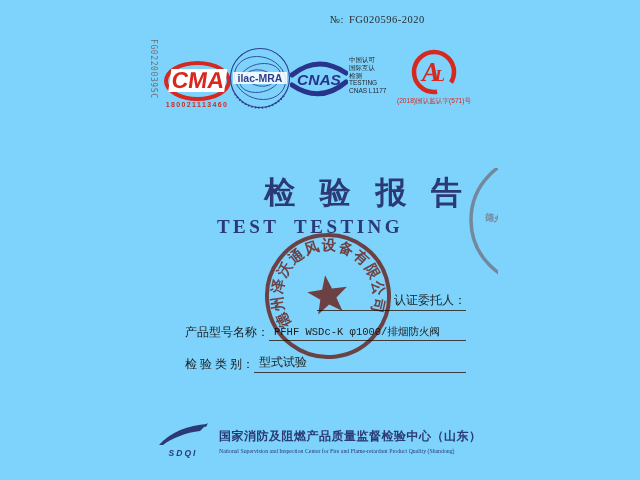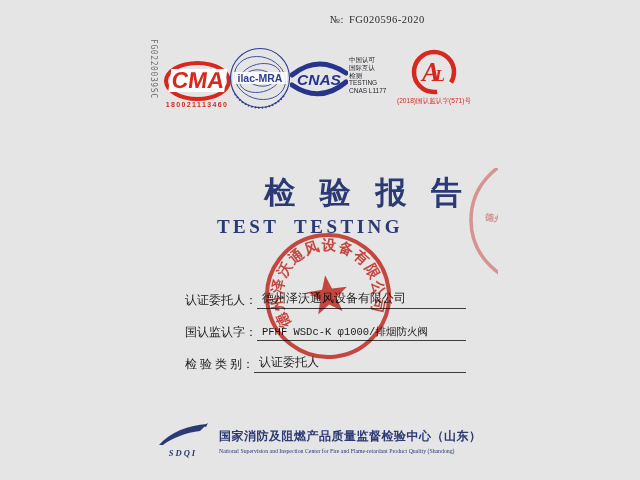--- a/index.html
+++ b/index.html
@@ -1,21 +1,21 @@
 <!DOCTYPE html>
 <html><head>
 <meta charset="utf-8">
 <style>
   html,body{margin:0;padding:0;}
   body{
     width:640px;height:480px;background:#ffffff;overflow:hidden;
     font-family:"Liberation Serif", serif;
     position:relative;
   }
-  .page{position:absolute;inset:0;background:#e5e5e5;}
+  .page{position:absolute;inset:0;background:#7dd3fc;}
 
   
   .report-no{
     position:absolute;left:330px;top:14px;
     font-size:10.5px;color:#2b2b2b;letter-spacing:.5px;
     font-family:"Liberation Serif", serif;
   }
   .report-no .num{margin-left:5px;}
 
   
@@ -72,40 +72,40 @@
   
   .form-row{
     position:absolute;left:185px;width:281px;height:17px;
     display:flex;align-items:flex-end;
     font-size:12px;color:#1c1c1c;white-space:nowrap;
   }
   .form-row .lbl{flex:none;}
   .form-row .line{
     flex:1;border-bottom:1px solid #3c3c3c;padding:0 0 1px 5px;overflow:hidden;
   }
-  .row-0{top:292px;}
+  .row-0{top:292px;flex-direction:column;}
   .row-1{top:324px;}
   .row-1 .line{font-family:"Liberation Mono", monospace;font-size:10.5px;}
   .row-2{top:356px;justify-content:flex-end;}
 
   
   .company-seal{
     position:absolute;left:258px;top:226px;width:140px;height:140px;
     transform:rotate(-8deg);opacity:.88;mix-blend-mode:multiply;
   }
   .partial-seal{
     position:absolute;left:455px;top:168px;width:43px;height:110px;
     overflow:hidden;opacity:.55;mix-blend-mode:multiply;
   }
 
   
   .footer{position:absolute;left:157px;top:423px;display:flex;gap:10px;align-items:flex-start;}
   .sdqi{width:52px;text-align:center;}
   .sdqi-text{
-    font-family:Liberation Serif, serif;font-style:italic;font-weight:bold;
+    font-family:Liberation Sans, sans-serif;font-style:italic;font-weight:bold;
     font-size:8.5px;color:#2b3a75;letter-spacing:2px;margin-top:1px;
   }
   .inst-cn{
     font-size:12px;font-weight:bold;color:#2b3a75;letter-spacing:.5px;
     font-family:"Liberation Sans", sans-serif;margin-top:5px;white-space:nowrap;
   }
   .inst-en{
     font-size:5.8px;color:#2b3a75;margin-top:3px;white-space:nowrap;
     font-family:"Liberation Serif", serif;
   }
@@ -178,26 +178,26 @@
         <textPath href="#pArc" startOffset="2">德州泽沃通风设备有限公司</textPath>
       </text>
     </svg>
   </div>
 
   <div class="form-row row-0">
     <span class="lbl">认证委托人：</span>
     <span class="line">德州泽沃通风设备有限公司</span>
   </div>
   <div class="form-row row-1">
-    <span class="lbl">国认监认字：</span>
+    <span class="lbl">产品型号名称：</span>
     <span class="line">PFHF WSDc-K φ1000/排烟防火阀</span>
   </div>
   <div class="form-row row-2">
     <span class="lbl">检 验 类 别：</span>
-    <span class="line">认证委托人</span>
+    <span class="line">型式试验</span>
   </div>
 
   <div class="company-seal">
     <svg width="140" height="140" viewBox="0 0 140 140">
       <defs>
         <path id="sealTextArc" d="M 32.3 96.4 A 46 46 0 1 1 107.7 96.4" fill="none"></path>
       </defs>
       <circle cx="70" cy="70" r="61" fill="none" stroke="#d5352b" stroke-width="4"></circle>
       <text font-size="14.5" font-weight="bold" fill="#d5352b" letter-spacing="1.5" text-anchor="middle">
         <textPath href="#sealTextArc" startOffset="50%">德州泽沃通风设备有限公司</textPath>

